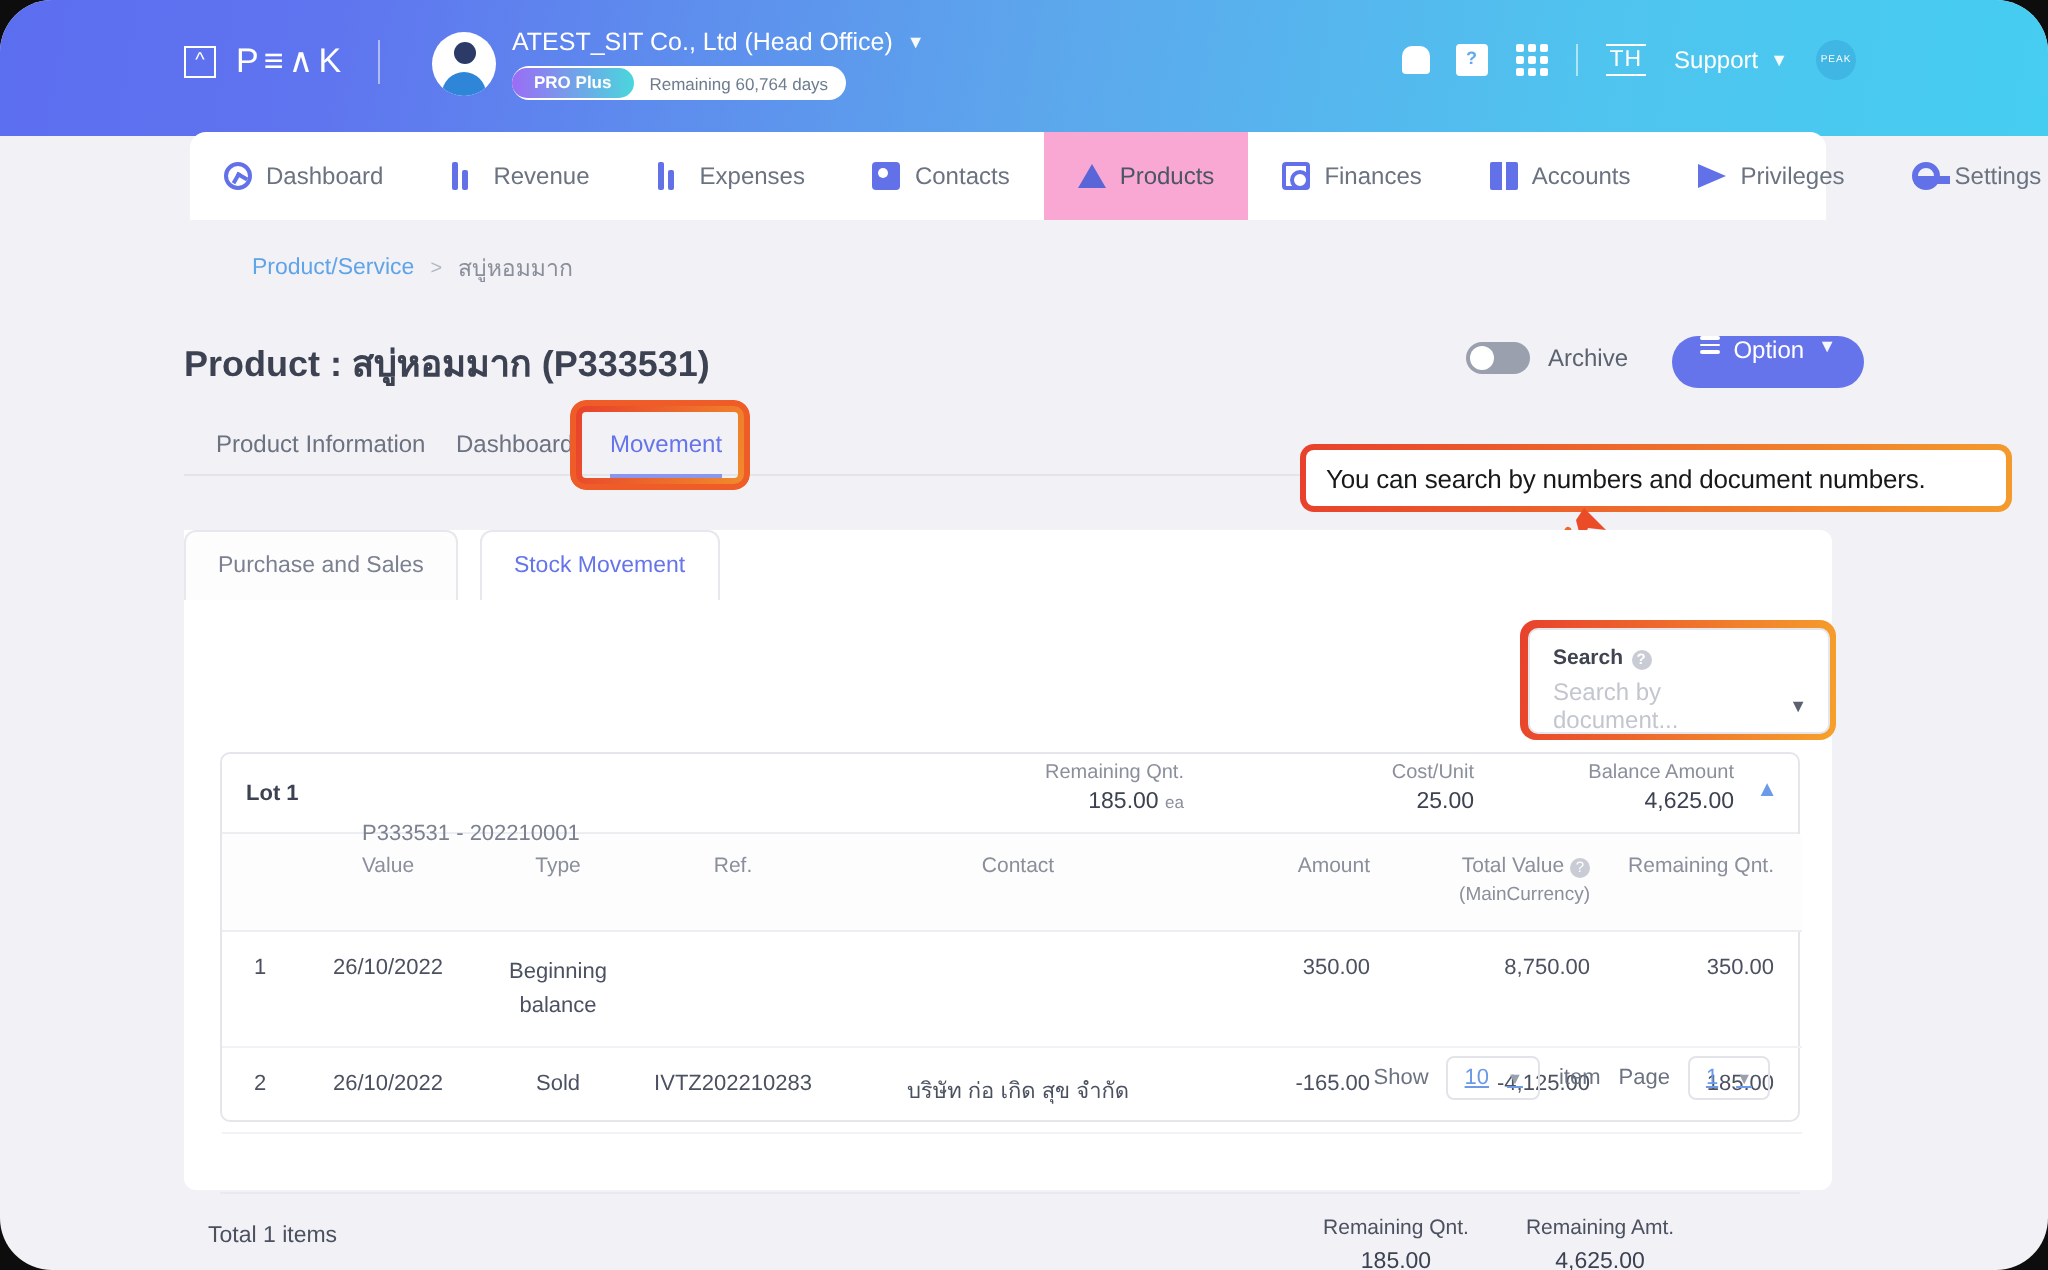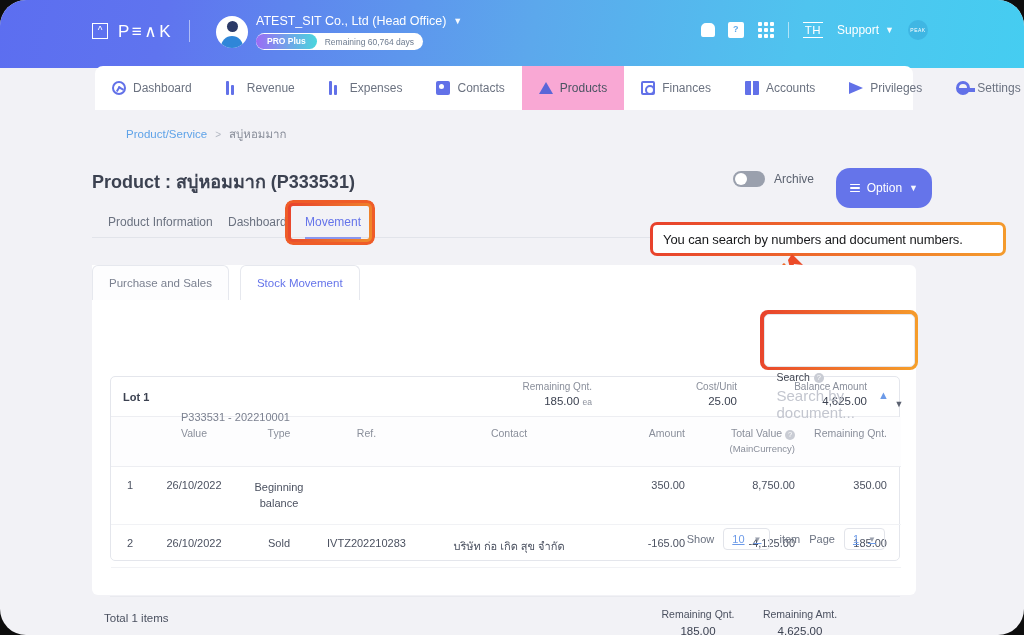--- a/index.html
+++ b/index.html
@@ -122,23 +122,23 @@
     width: 32px; height: 16px; border-radius: 8px; background: #9aa0ad;
     position: relative;
   }
   .toggle::after {
     content:""; position:absolute; left:2px; top:2px;
     width:12px; height:12px; border-radius:50%; background:#fff;
   }
   .archive-lbl { font-size: 12px; color: #5c6370; }
   .option-btn {
     position: absolute; right: 92px; top: 168px;
-    height: 40px; padding: 0 14px; border-radius: 14px;
+    height: 26px; padding: 0 14px; border-radius: 14px;
     background: #6574ea; color:#fff; font-size: 12px;
-    display:flex; align-items:center; gap:7px;
+    display:flex; gap:7px;
   }
   .ham { display:flex; flex-direction:column; gap:2px; }
   .ham i { width:10px; height:1.6px; background:#fff; border-radius:1px; }
 
   
   .tabstrip {
     position: absolute; left: 92px; top: 206px; width: 824px; height: 32px;
     border-bottom: 1px solid #e2e4ea;
   }
   .tab {
@@ -191,27 +191,27 @@
     position:absolute; left:760px; top:310px; width:158px; height:60px;
     border-radius:8px;
     background: linear-gradient(100deg,#e8412c 0%,#f6a12b 100%);
     padding:3.5px; z-index: 6;
   }
   .search-in {
     width:100%; height:100%; background:#fff; border-radius:5px;
     border:1px solid #e4e6ec;
     padding: 8px 10px 0 12px;
   }
-  .search-lbl { font-size:10.5px; color:#3f4450; font-weight:400; display:flex; align-items:flex-end; gap:4px;margin-top:48px; }
+  .search-lbl { font-size:10.5px; color:#3f4450; font-weight:700; display:flex; align-items:flex-end; gap:4px; }
   .q-ic {
     width:10px;height:10px;border-radius:50%;background:#c9ccd4;color:#fff;
     font-size:7.5px; display:inline-flex;align-items:center;justify-content:center;line-height:1;
   }
   .search-input-row { display:flex; align-items:center; justify-content:space-between; margin-top:4px; }
-  .search-ph { font-size:15px; color:#c3c6cf; }
+  .search-ph { font-size:12px; color:#c3c6cf; }
   .search-chev { font-size:9px; color:#5b6170; }
 
   
   .lot-panel {
     position:absolute; left:110px; top:376px; width:790px; height: 185px;
     border:1px solid #e4e6ec; border-radius:5px; background:#fff;
   }
   .lot-head {
     height:40px; display:flex; align-items:center; padding: 0 14px 0 12px;
     border-bottom:1px solid #edeef2; position:relative;

